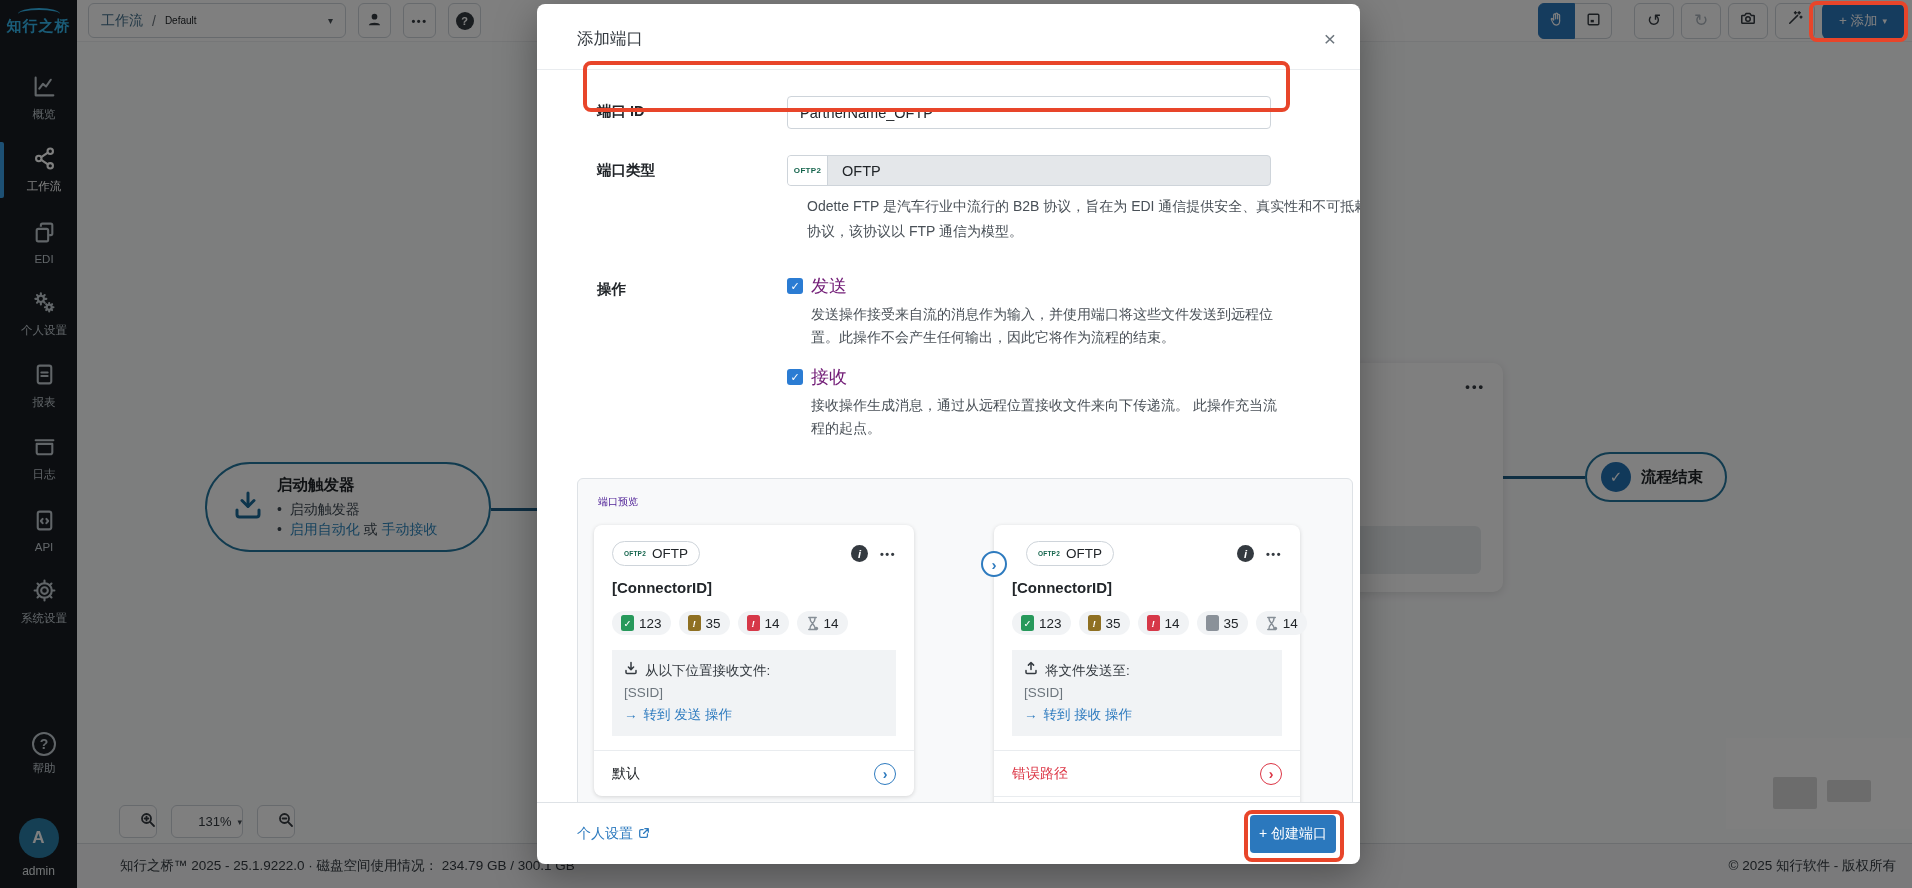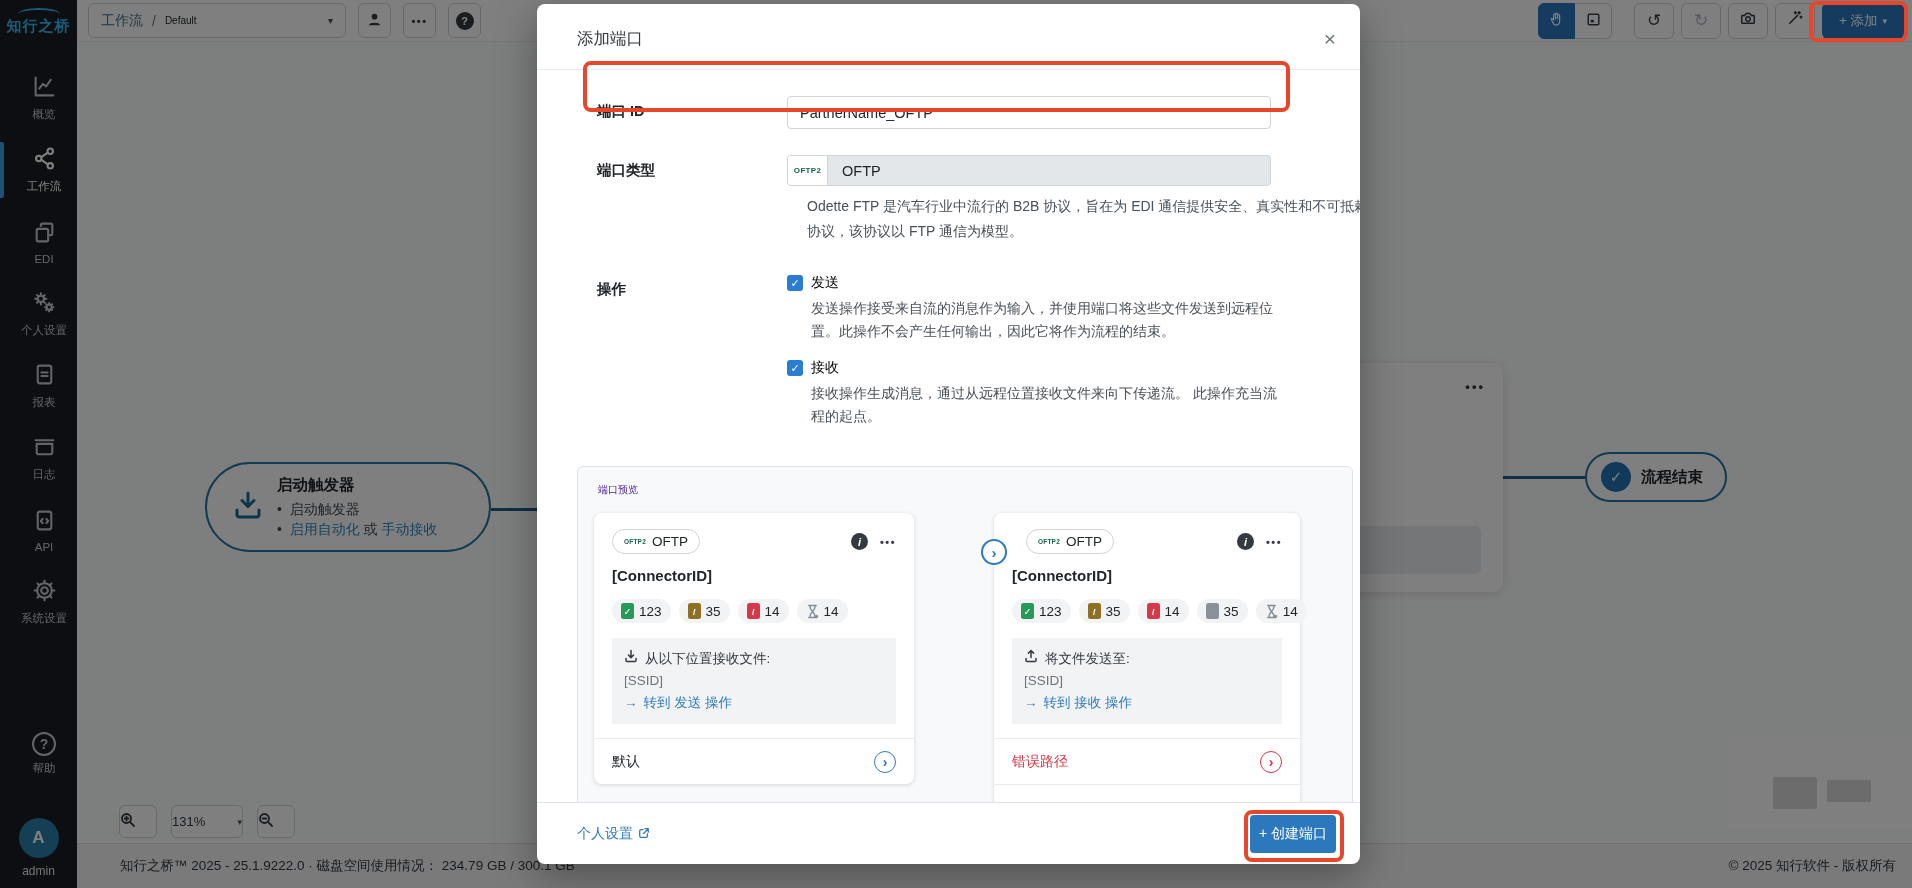--- a/index.html
+++ b/index.html
@@ -56,21 +56,21 @@
   .end-node { position:absolute; left:1508px; top:410px; width:142px; height:50px; background:#fff; border:2px solid #22769f; border-radius:26px; display:flex; align-items:center; padding:0 14px; gap:10px; cursor:pointer; }
   .end-check { width:30px; height:30px; border-radius:50%; background:#2272b5; color:#fff; display:flex; align-items:center; justify-content:center; font-size:15px; }
   .end-label { font-size:15.5px; font-weight:bold; color:#212529; }
   .bg-card { position:absolute; left:1163px; top:321px; width:263px; height:229px; background:#fff; border-radius:10px; box-shadow:0 2px 10px rgba(0,0,0,.12); }
   .bg-card .dots { position:absolute; right:18px; top:16px; color:#343a40; font-weight:bold; letter-spacing:2px; font-size:13px; cursor:pointer; }
   .bg-card .grey-box { position:absolute; right:22px; bottom:18px; width:212px; height:48px; background:#e9ecef; border-radius:6px; }
   .skeleton { position:absolute; left:1649px; top:696px; width:186px; height:91px; background:#fff; }
   .skeleton .blk1 { position:absolute; left:47px; top:39px; width:44px; height:32px; background:#d9d9d9; border-radius:2px; }
   .skeleton .blk2 { position:absolute; left:101px; top:42px; width:44px; height:22px; background:#d9d9d9; border-radius:2px; }
   .zoomctrl { position:absolute; left:42px; top:763px; display:flex; gap:14px; }
-  .z-btn { height:33px; border:1px solid #ced4da; border-radius:6px; background:#fff; display:flex; align-items:center; justify-content:space-between; color:#343a40; cursor:pointer; }
+  .z-btn { height:33px; border:1px solid #ced4da; border-radius:6px; background:#fff; display:flex; align-items:center; justify-content:flex-end; color:#343a40; cursor:pointer; }
   .z-btn.sq { width:38px; }
   .z-btn.lvl { width:72px; font-size:13px; gap:6px; }
   .z-btn svg { width:16px; height:16px; }
 
   
   .statusbar { position:absolute; left:77px; bottom:0; width:1835px; height:45px; background:#f4f5f7; border-top:1px solid #d9dde1; display:flex; align-items:center; font-size:13.5px; color:#343a40; z-index:1; }
   .sb-left { margin-left:43px; }
   .sb-right { margin-left:auto; margin-right:16px; }
 
   
@@ -85,21 +85,21 @@
   .text-input { width:484px; height:33px; border:1px solid #ced4da; border-radius:4px; padding:0 12px; font-size:14.5px; color:#212529; font-family:inherit; }
   .type-field { width:484px; height:31px; border:1px solid #ced4da; border-radius:4px; overflow:hidden; display:flex; background:#e4e7ea; }
   .type-logo { width:40px; background:#fff; border-right:1px solid #ced4da; display:flex; align-items:center; justify-content:center; font-size:8px; font-weight:bold; color:#15654d; letter-spacing:.3px; }
   .type-value { flex:1; display:flex; align-items:center; padding-left:14px; font-size:14.5px; color:#212529; }
   .type-desc { margin:8px 0 0 210px; padding-left:20px; width:600px; font-size:14px; line-height:25px; color:#495057; }
   .row-gap1 { margin-bottom:26px; }
   .ops-row { margin-top:30px; }
   .op { margin-bottom:16px; }
   .op-head { display:flex; align-items:center; gap:8px; }
   .checkbox { width:16px; height:16px; border-radius:3px; background:#2b7cd3; color:#fff; font-size:11px; display:flex; align-items:center; justify-content:center; cursor:pointer; }
-  .op-label { font-size:14px; color:#000000; }
+  .op-label { font-size:18px; color:#701a75; }
   .op-desc { margin:5px 0 0 24px; width:478px; font-size:14px; line-height:23px; color:#495057; }
 
   .preview-panel { margin-top:22px; width:776px; background:#f8f9fa; border:1px solid #dee2e6; border-radius:6px; padding:14px 16px 30px 16px; }
   .preview-title { font-size:10px; color:#4c1d95; margin:2px 0 16px 4px; }
   .cards { display:flex; gap:80px; align-items:flex-start; }
   .pcard { position:relative; background:#fff; border-radius:8px; box-shadow:0 1px 4px rgba(0,0,0,.15); }
   .pcard-top { padding:16px 18px 14px 18px; }
   .pcard-head { display:flex; align-items:center; justify-content:space-between; margin-bottom:13px; }
   .oftp-pill { display:inline-flex; align-items:center; gap:6px; border:1px solid #ced4da; border-radius:16px; padding:4px 11px; background:#fff; }
   .mini-logo { font-size:6.5px; font-weight:bold; color:#15654d; letter-spacing:.2px; }

